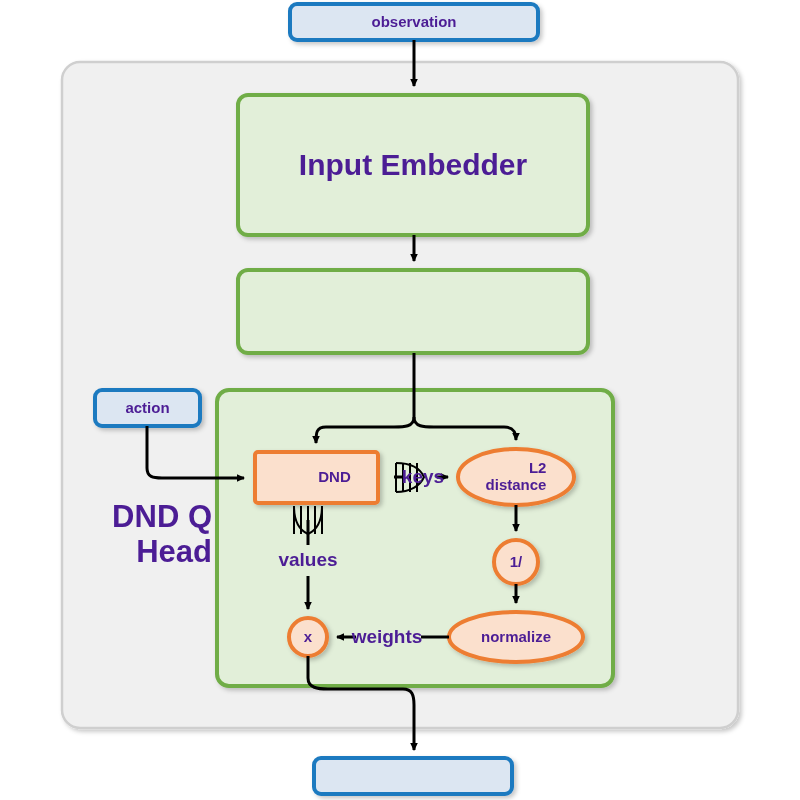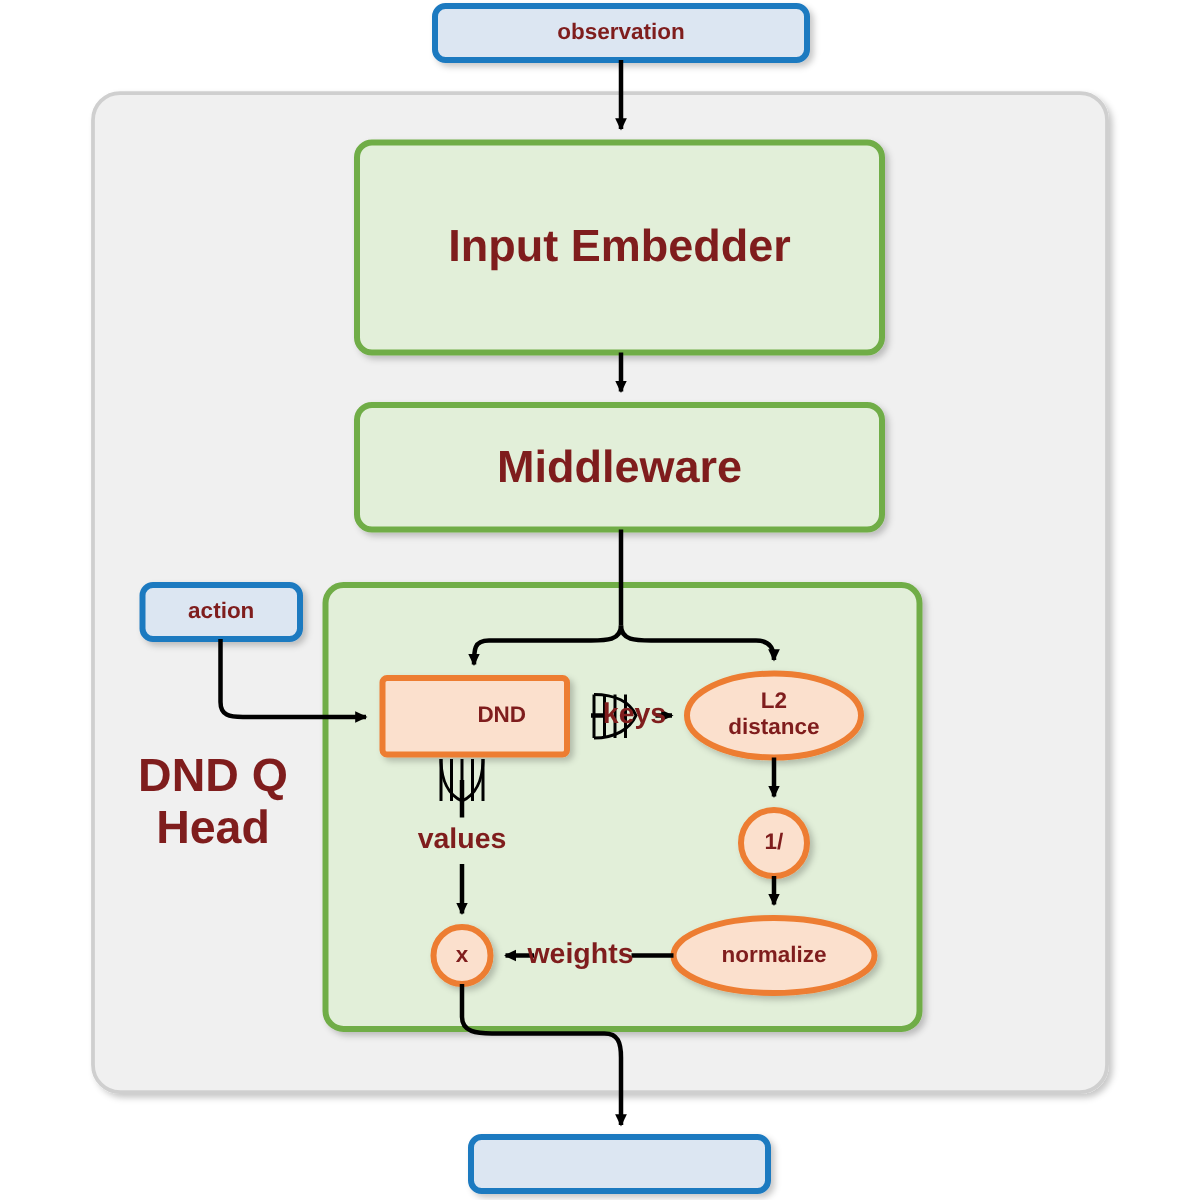--- a/index.html
+++ b/index.html
@@ -20,22 +20,22 @@
     left: 0;
     top: 0;
     width: 800px;
     height: 800px;
   }
   .node-label {
     position: absolute;
     display: flex;
     align-items: center;
     justify-content: center;
-    text-align: center;
-    color: #7f1d1d;
+    text-align: right;
+    color: #4c1d95;
     pointer-events: none;
     line-height: 1.12;
   }
   .io-label   { font-size: 15px; font-weight: 700; }
   .big-label  { font-size: 30px; font-weight: 700; }
   .head-label { font-size: 31px; font-weight: 700; }
   .op-label   { font-size: 15px; font-weight: 700; }
   .edge-label { font-size: 19px; font-weight: 700; }
 </style>
 </head>
@@ -125,21 +125,20 @@
     </g>
   </svg>
 
   <div class="node-label io-label" style="left:290px; top:4px; width:248px; height:36px;">observation</div>
 
   <div class="node-label io-label" style="left:95px; top:390px; width:105px; height:36px;">action</div>
 
 
   <div class="node-label big-label" style="left:238px; top:95px; width:350px; height:140px;">Input Embedder</div>
 
-  <div class="node-label big-label" style="left:238px; top:270px; width:350px; height:83px;">Middleware</div>
 
   <div class="node-label head-label" style="left:72px; top:495px; width:140px; height:80px;">
     <span>DND Q Head</span>
   </div>
 
   <div class="node-label op-label" style="left:273px; top:452px; width:123px; height:51px;">DND</div>
 
   <div class="node-label op-label" style="left:458px; top:449px; width:116px; height:56px; white-space:pre-line;">L2
 distance</div>
 

